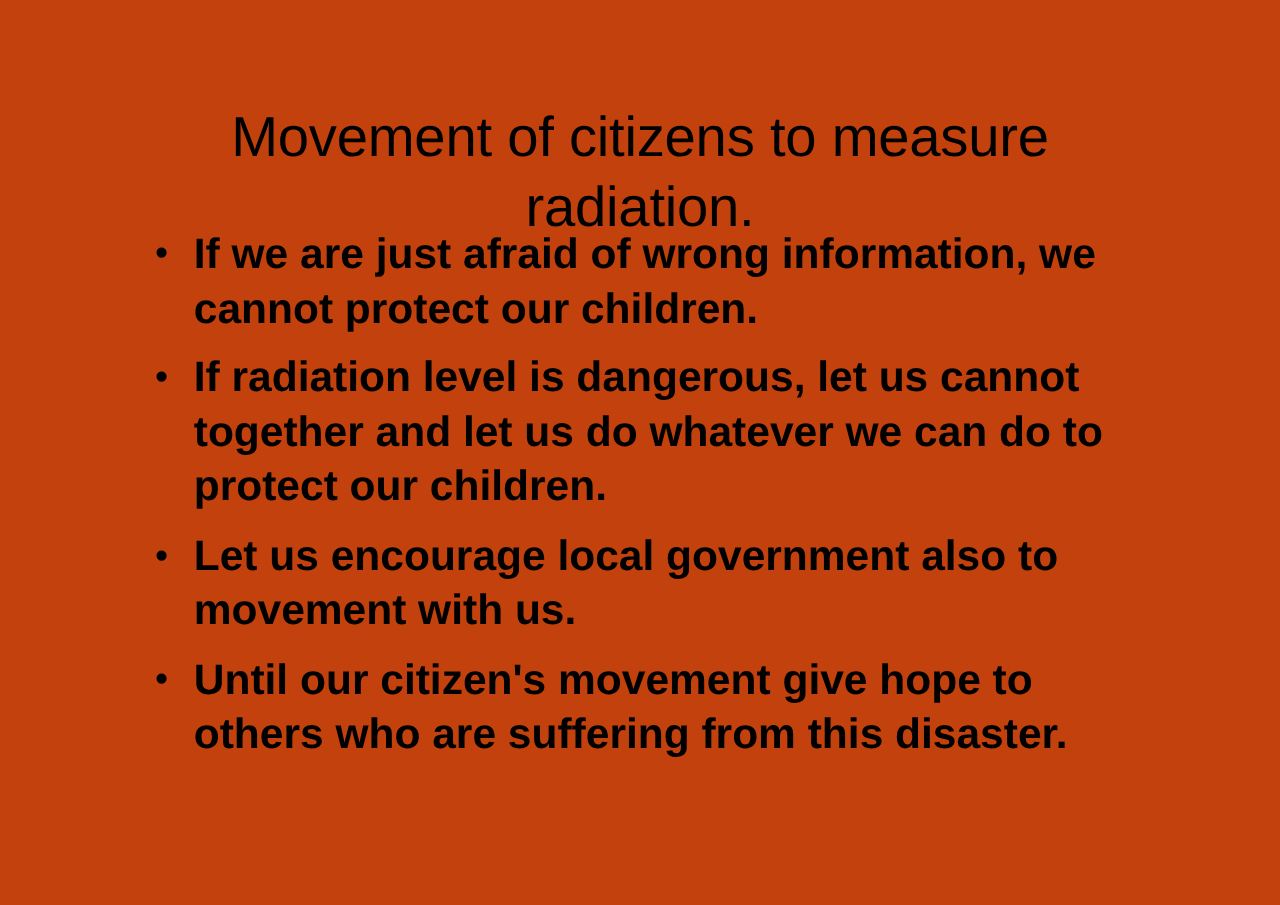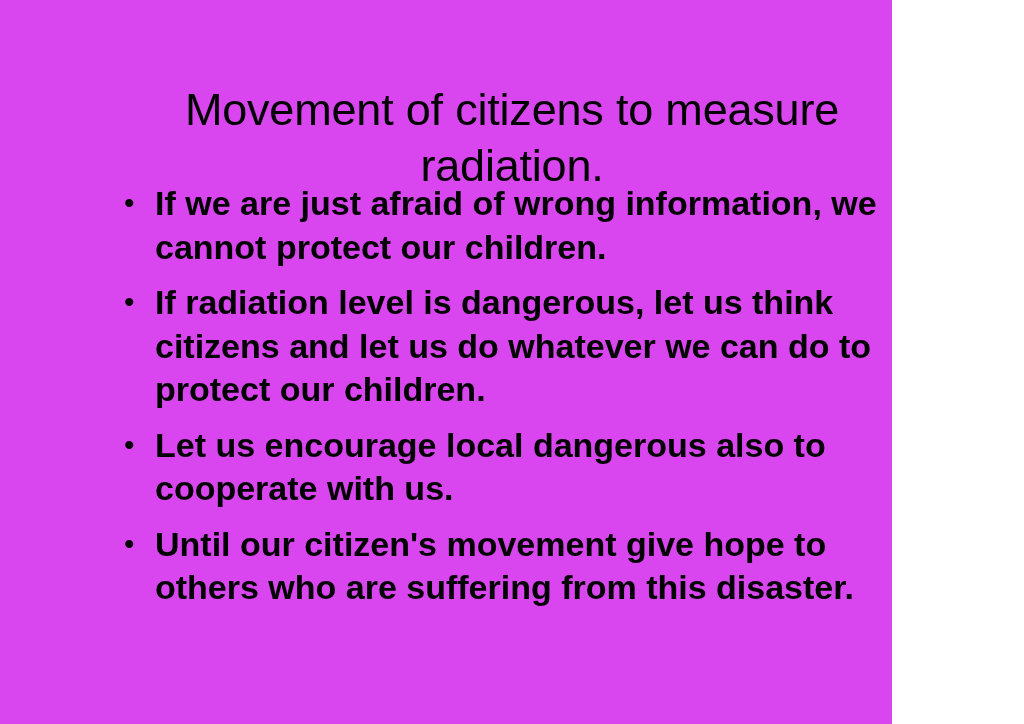--- a/index.html
+++ b/index.html
@@ -9,24 +9,24 @@
   body {
     width: 1024px;
     height: 724px;
     background: #ffffff;
     font-family: "Liberation Sans", sans-serif;
     color: #000000;
     overflow: hidden;
   }
   .slide {
     position: relative;
-    width: 892px;
+    width: 1024px;
     height: 724px;
     box-sizing: border-box;
-    background: #d946ef;
+    background: #c2410c;
   }
   .slide-title {
     position: absolute;
     top: 52px;
     left: 90px;
     width: 844px;
     text-align: center;
     font-size: 45px;
     line-height: 1.24;
     font-weight: normal;
@@ -74,26 +74,26 @@
 
   <ul class="bullet-list">
 
     <li class="bullet-item">
       <span class="bullet-marker">•</span>
       <span class="bullet-text">If we are just afraid of wrong information, we cannot protect our children.</span>
     </li>
 
     <li class="bullet-item">
       <span class="bullet-marker">•</span>
-      <span class="bullet-text">If radiation level is dangerous, let us think citizens and let us do whatever we can do to protect our children.</span>
+      <span class="bullet-text">If radiation level is dangerous, let us cannot together and let us do whatever we can do to protect our children.</span>
     </li>
 
     <li class="bullet-item">
       <span class="bullet-marker">•</span>
-      <span class="bullet-text">Let us encourage local dangerous also to cooperate with us.</span>
+      <span class="bullet-text">Let us encourage local government also to movement with us.</span>
     </li>
 
     <li class="bullet-item">
       <span class="bullet-marker">•</span>
       <span class="bullet-text">Until our citizen's movement give hope to others who are suffering from this disaster.</span>
     </li>
 
   </ul>
 
 </div>

